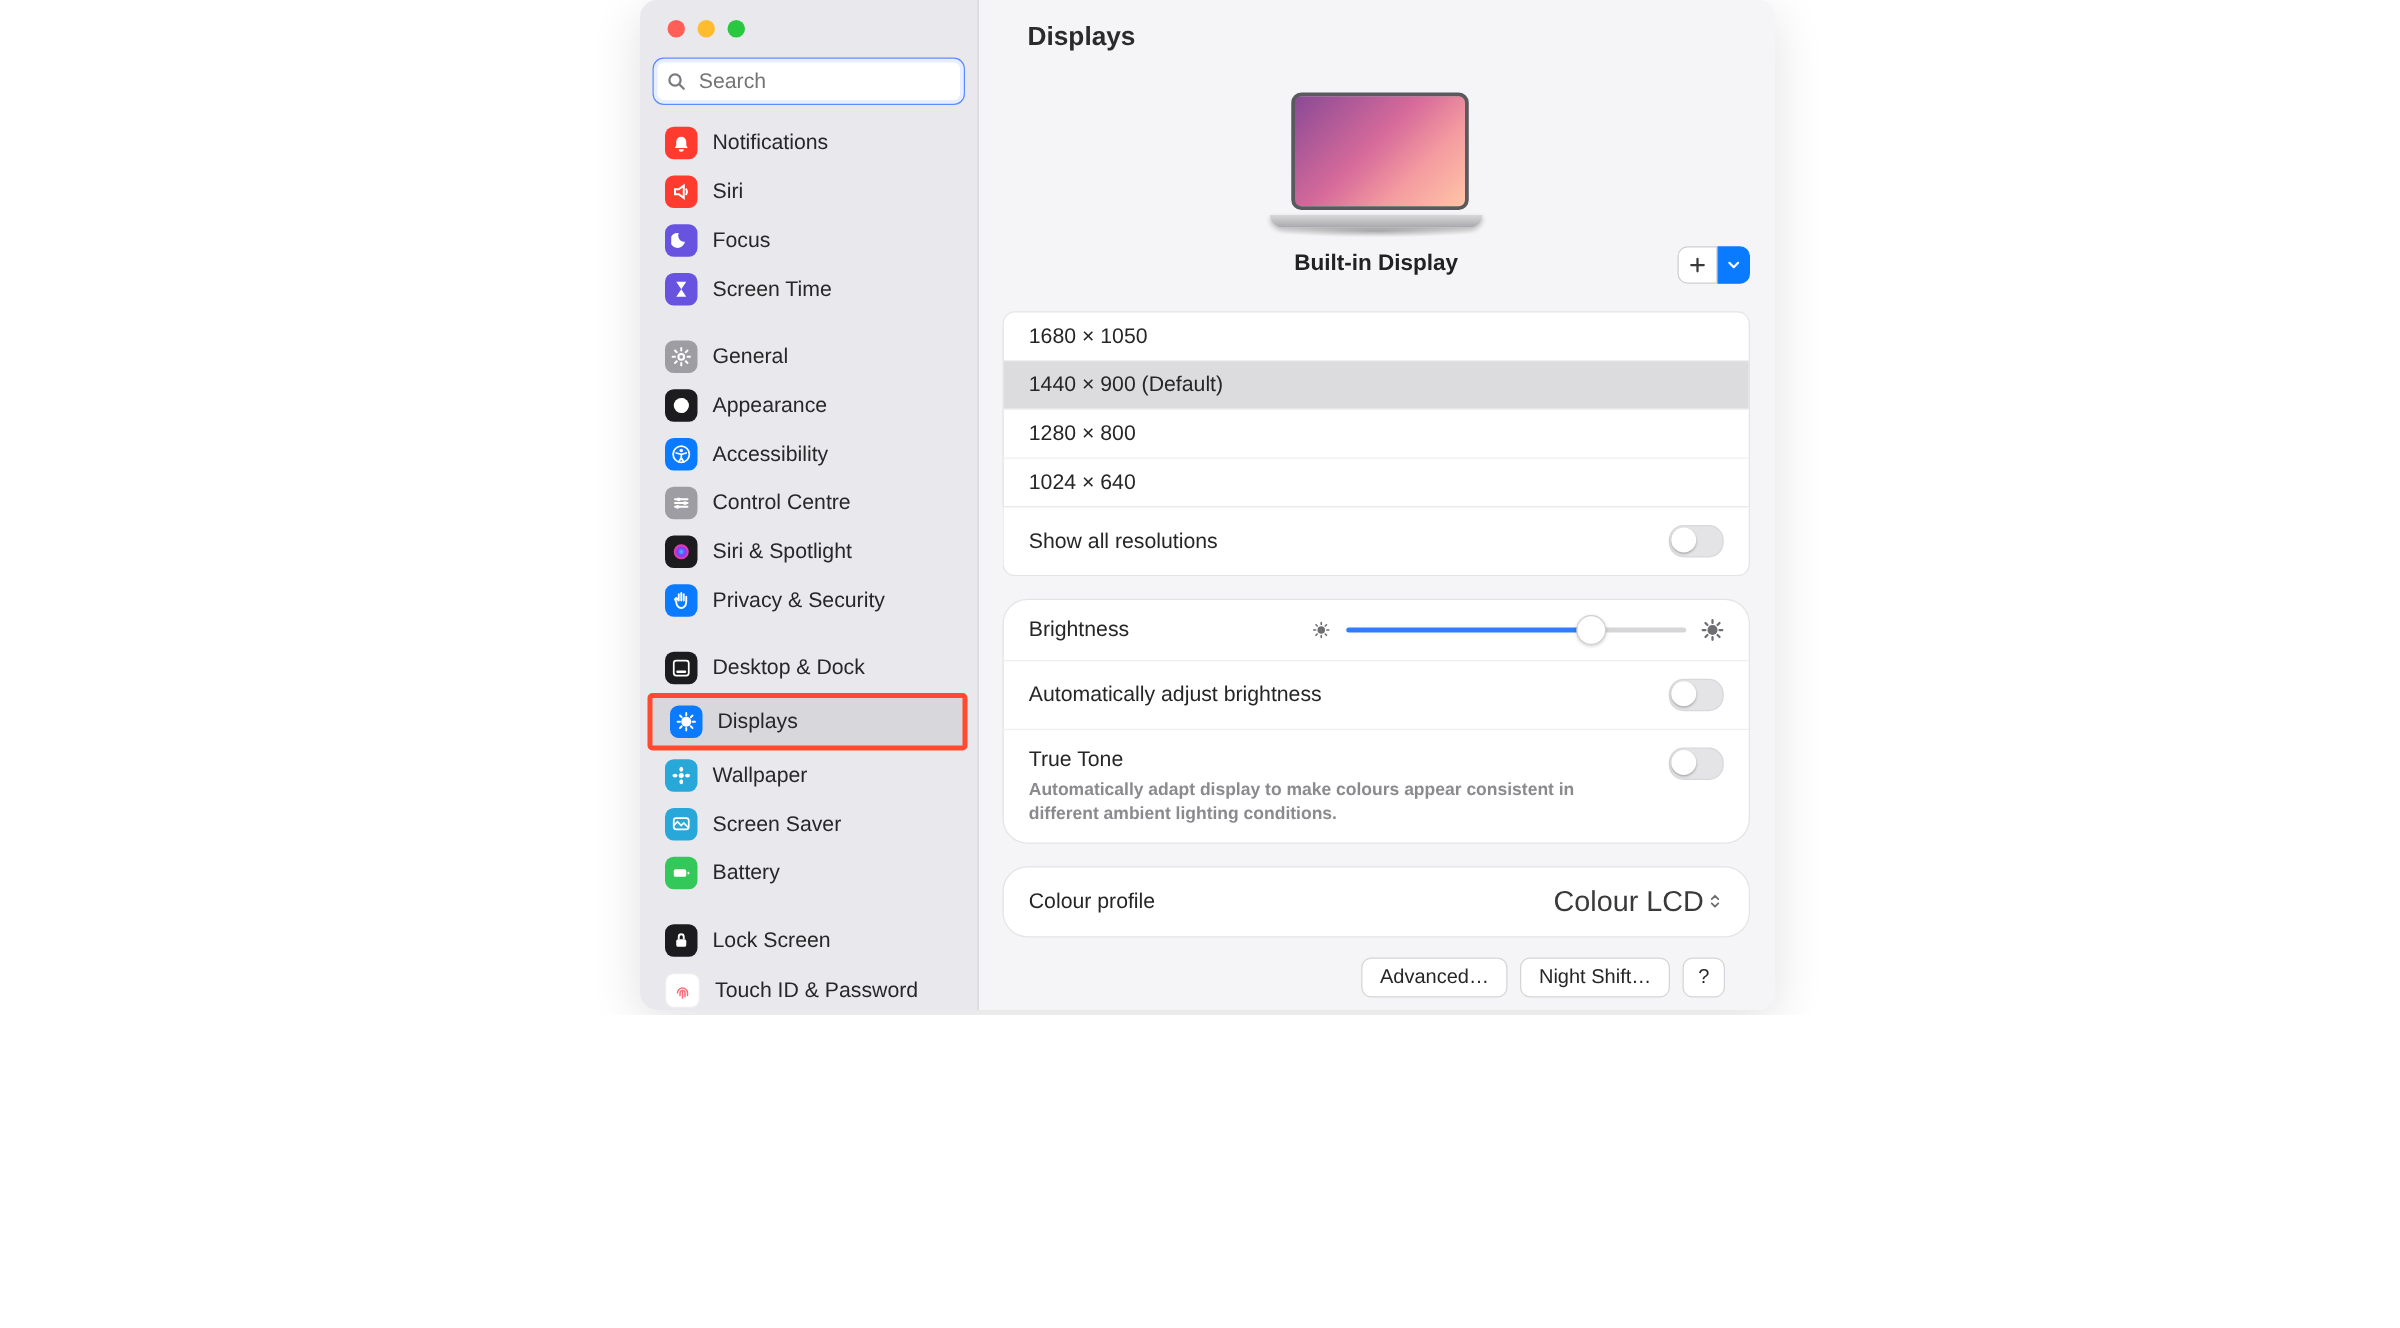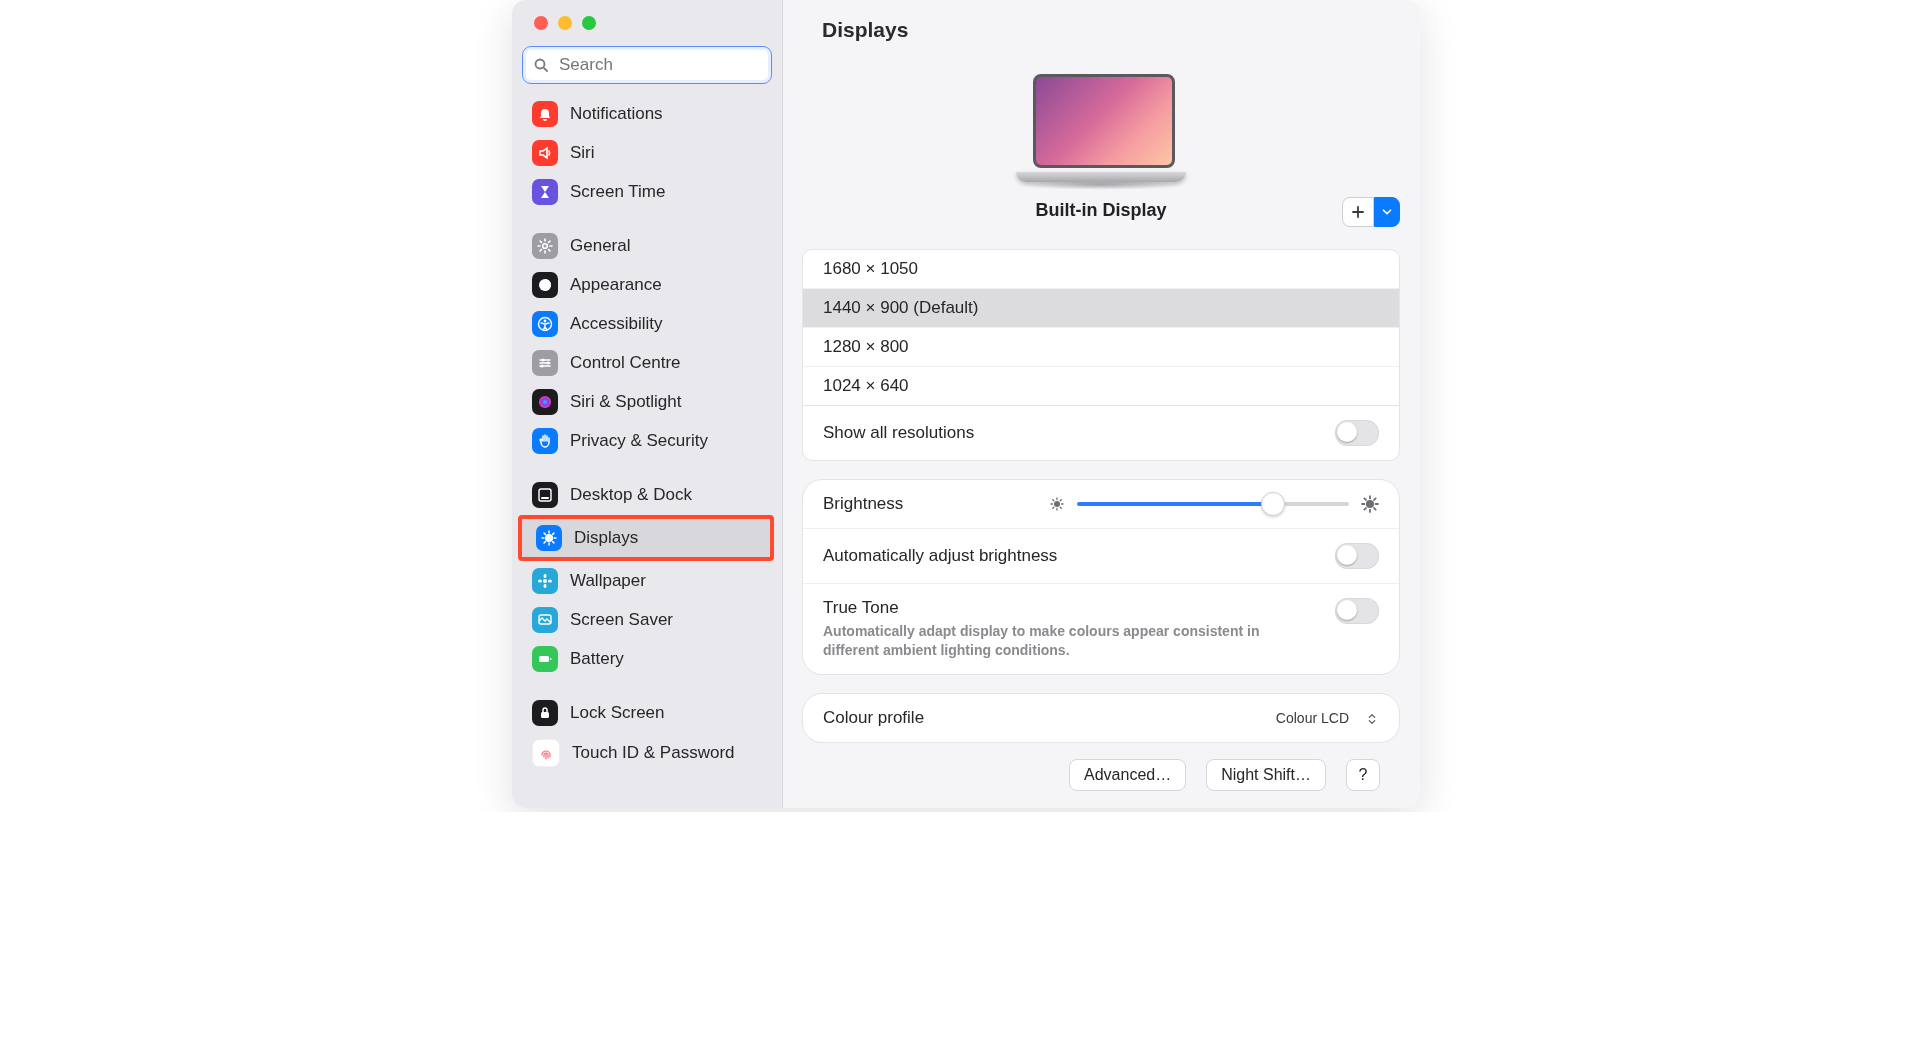--- a/index.html
+++ b/index.html
@@ -45,22 +45,22 @@
   .row{padding:14px 20px;display:flex;align-items:center;justify-content:space-between;border-top:1px solid #efefef;font-size:17px}
   .row:first-child{border-top:none}
   .row .label{color:#262626;font-weight:400}
   .row .sub{font-size:14px;color:#8a8a8f;margin-top:4px;line-height:1.35;font-weight:700}
   .toggle{width:42px;height:24px;border-radius:12px;background:#e4e4e6;position:relative;border:1px solid #d8d8dc}
   .toggle::after{content:"";position:absolute;left:1px;top:1px;width:20px;height:20px;border-radius:50%;background:#fff;box-shadow:0 1px 2px rgba(0,0,0,.3)}
   .slider-wrap{display:flex;align-items:center;gap:12px;width:330px}
   .sun svg{display:block}
   .slider{flex:1;height:4px;border-radius:2px;background:linear-gradient(to right,#2f7cff 0%,#2f7cff 72%,#d6d6d8 72%,#d6d6d8 100%);position:relative}
   .slider .thumb{position:absolute;left:72%;top:50%;transform:translate(-50%,-50%);width:22px;height:22px;border-radius:50%;background:#fff;border:1px solid #d0d0d4;box-shadow:0 1px 3px rgba(0,0,0,.2)}
-  .select{display:flex;align-items:flex-end;gap:16px;color:#3a3a3c;font-size:14px}
-  .footer{display:flex;justify-content:flex-end;gap:20px;padding:16px 20px 0}
+  .select{display:flex;align-items:center;gap:2px;color:#3a3a3c;font-size:23px}
+  .footer{display:flex;justify-content:flex-end;gap:10px;padding:16px 20px 0}
   .btn{background:#fff;border:1px solid #d5d5d9;border-radius:8px;padding:6px 14px;font-size:16px;color:#262626}
   .btn.round{width:32px;padding:6px 0;text-align:center}
 </style>
 </head>
 <body>
 
 <svg width="0" height="0" style="position:absolute">
   <defs>
     <g id="i-bell">
         <path d="M8 3a4 4 0 0 0-4 4v3l-1.2 2h10.4L12 10V7a4 4 0 0 0-4-4Zm0 12a2 2 0 0 0 2-2H6a2 2 0 0 0 2 2Z" fill="currentColor"></path>
@@ -201,20 +201,28 @@
             </div>
             <div class="side-label">Notifications</div>
           </div>
           <div class="side-item">
             <div class="side-ico" style="background: rgb(255, 59, 48);">
               <svg width="16" height="16" viewBox="0 0 16 16">
                 <use href="#i-speaker"></use>
               </svg>
             </div>
             <div class="side-label">Siri</div>
+          </div>
+          <div class="side-item">
+            <div class="side-ico" style="background: rgb(103, 83, 224);">
+              <svg width="16" height="16" viewBox="0 0 16 16">
+                <use href="#i-moon"></use>
+              </svg>
+            </div>
+            <div class="side-label">Focus</div>
           </div>
           <div class="side-item">
             <div class="side-ico" style="background: rgb(103, 83, 224);">
               <svg width="16" height="16" viewBox="0 0 16 16">
                 <use href="#i-hourglass"></use>
               </svg>
             </div>
             <div class="side-label">Screen Time</div>
           </div>
           <div class="side-gap"></div>

